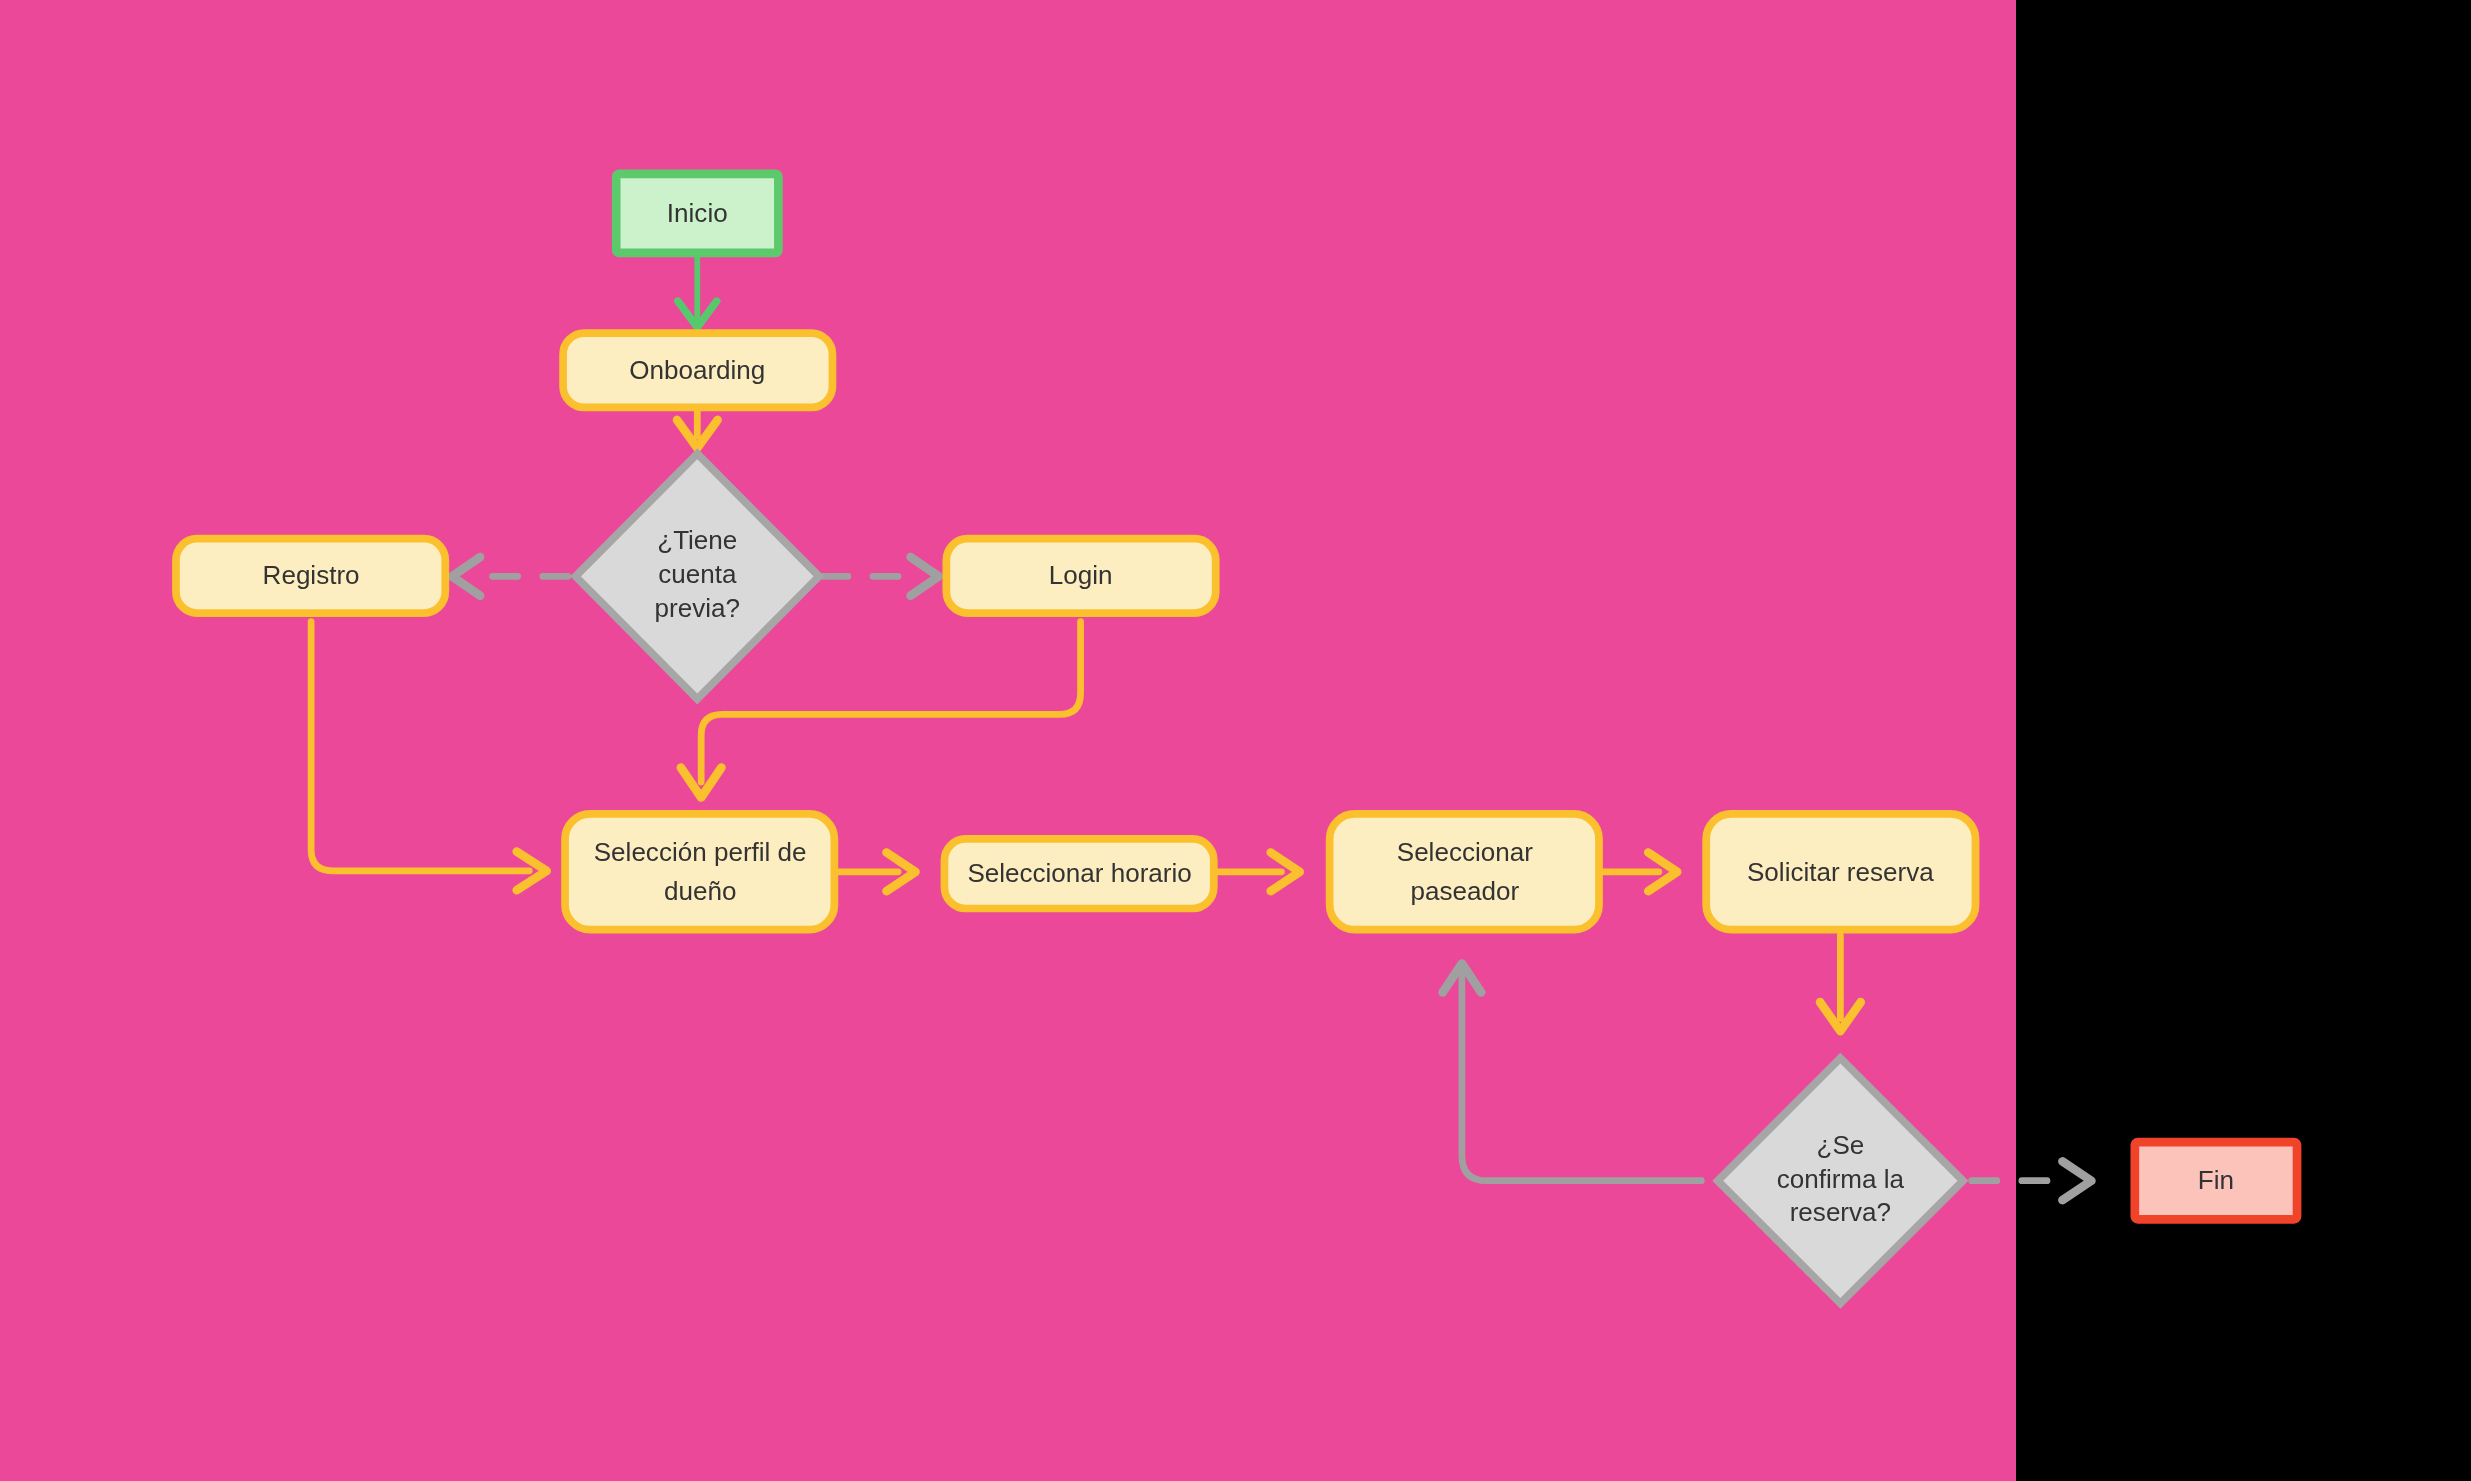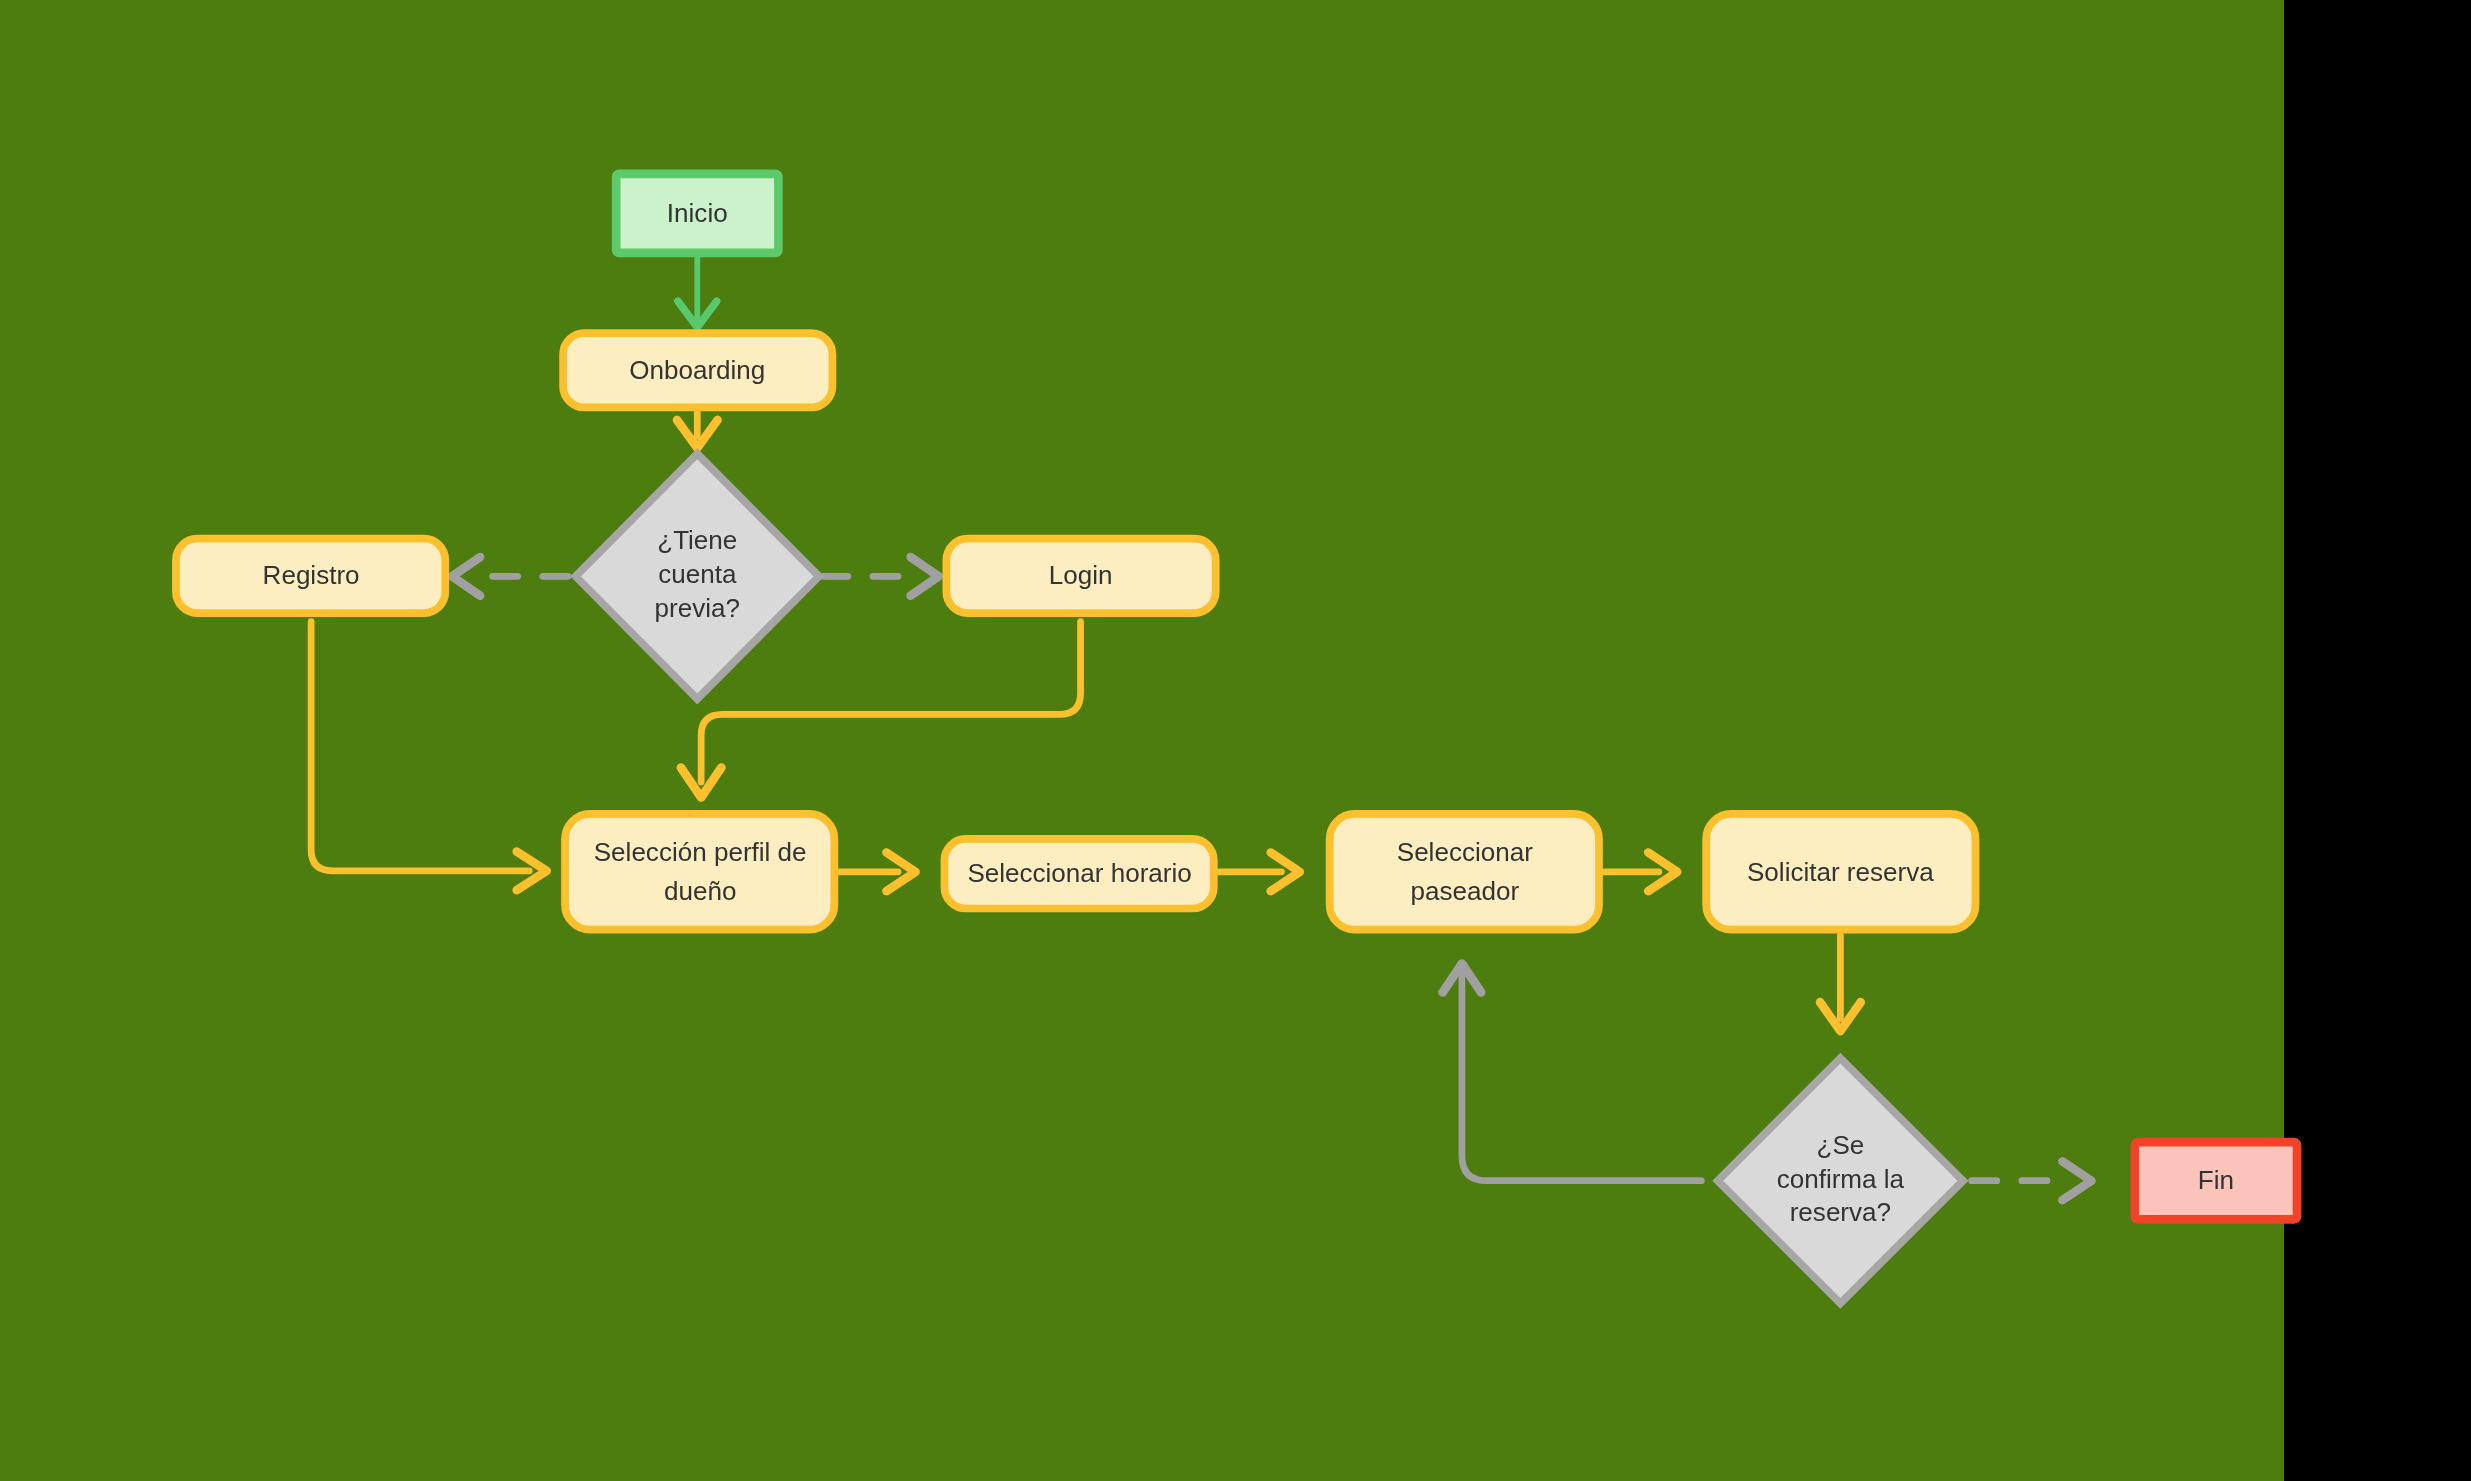--- a/index.html
+++ b/index.html
@@ -8,23 +8,23 @@
     background: #000000;
     width: 2472px;
     height: 1481px;
     overflow: hidden;
   }
   body {
     font-family: "Liberation Sans", sans-serif;
   }
   #canvas {
     position: relative;
-    width: 2284px;
+    width: 2016px;
     height: 1481px;
-    background: #4d7c0f;
+    background: #ec4899;
   }
   svg#flow {
     position: absolute;
     top: 0;
     left: 0;
     width: 2472px;
     height: 1481px;
   }
   .node-label {
     font-family: "Liberation Sans", sans-serif;

